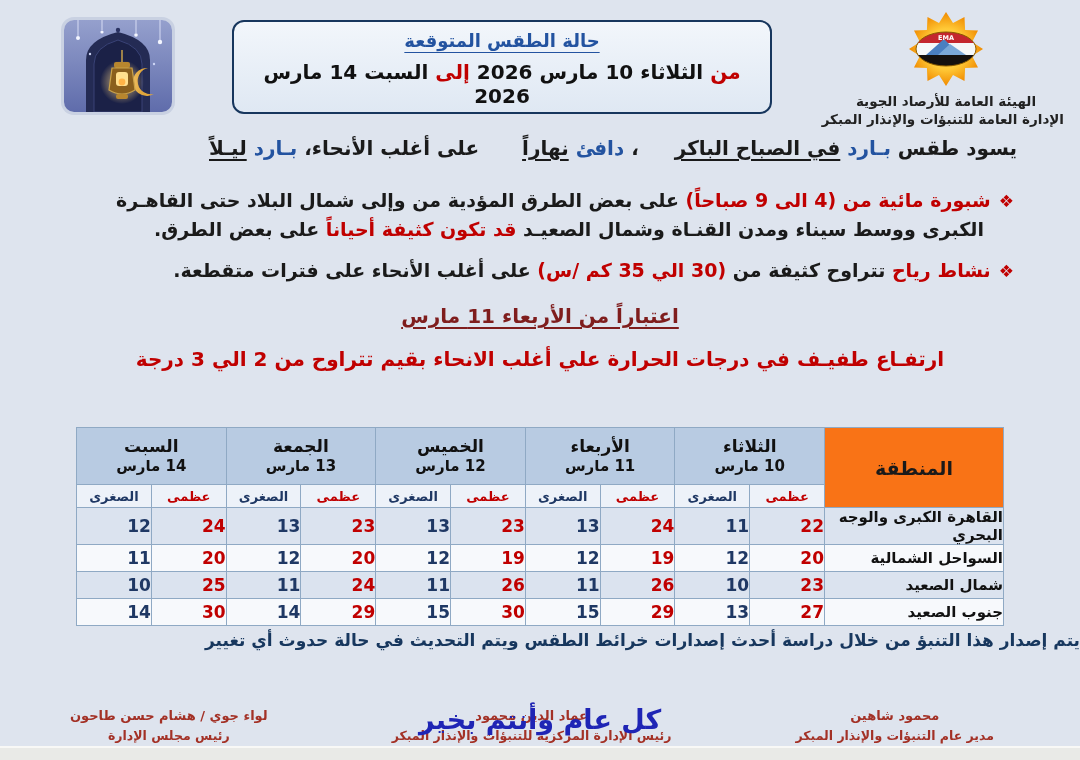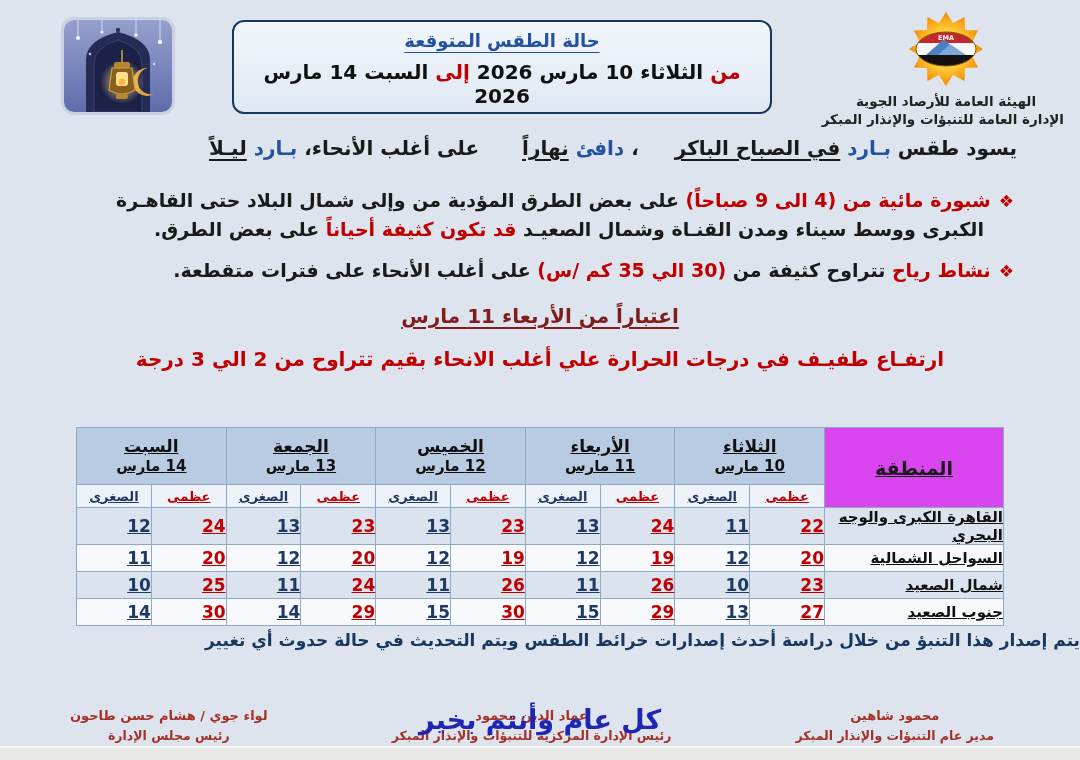--- a/index.html
+++ b/index.html
@@ -22,25 +22,25 @@
   .bullet{position:absolute;right:66px;left:60px;font-size:19px;font-weight:bold;line-height:1.55;text-align:right;padding-right:30px;text-indent:-30px;}
   .bullet.first{top:186px;}
   .bullet.second{top:256px;}
   .marker{color:#c00000;font-size:17px;margin-left:8px;}
   .heading{position:absolute;top:304px;left:0;right:0;text-align:center;font-size:20px;font-weight:bold;color:#7f1d1d;text-decoration:underline;text-underline-offset:4px;}
   .warming{position:absolute;top:347px;left:0;right:0;text-align:center;font-size:20px;font-weight:bold;color:#c00000;}
   .caption{position:absolute;top:399px;right:75px;font-size:16px;font-weight:bold;color:#a02020;text-decoration:underline;text-underline-offset:4px;}
 
   
   table.temps{position:absolute;top:427px;left:76px;width:928px;border-collapse:collapse;table-layout:fixed;}
-  table.temps th,table.temps td{border:1px solid #8fa9c4;vertical-align:middle;padding:0;text-decoration:underline;}
+  table.temps th,table.temps td{border:1px solid #8fa9c4;vertical-align:middle;padding:0;}
   .day-h{background:#b8cbe2;height:56px;font-weight:bold;color:#111;}
   .day-name{font-size:17px;line-height:1.3;}
   .day-date{font-size:15px;line-height:1.3;}
-  .region-h{background:#d946ef;font-size:19px;font-weight:bold;width:178px;}
+  .region-h{background:#f97316;font-size:19px;font-weight:bold;width:178px;}
   .sub-h{background:#edf2f9;height:22px;font-size:13px;font-weight:bold;}
   .sub-h.maxl{color:#c00000;}
   .sub-h.minl{color:#1f3864;}
   tr.data{height:27px;}
   tr.data.odd td{background:#dbe3ef;}
   tr.data.even td{background:#f7f9fc;}
   td.tmax{color:#c00000;font-size:17px;font-weight:bold;}
   td.tmin{color:#1f3864;font-size:17px;font-weight:bold;}
   td.region{font-size:15px;font-weight:bold;color:#111;}
 

